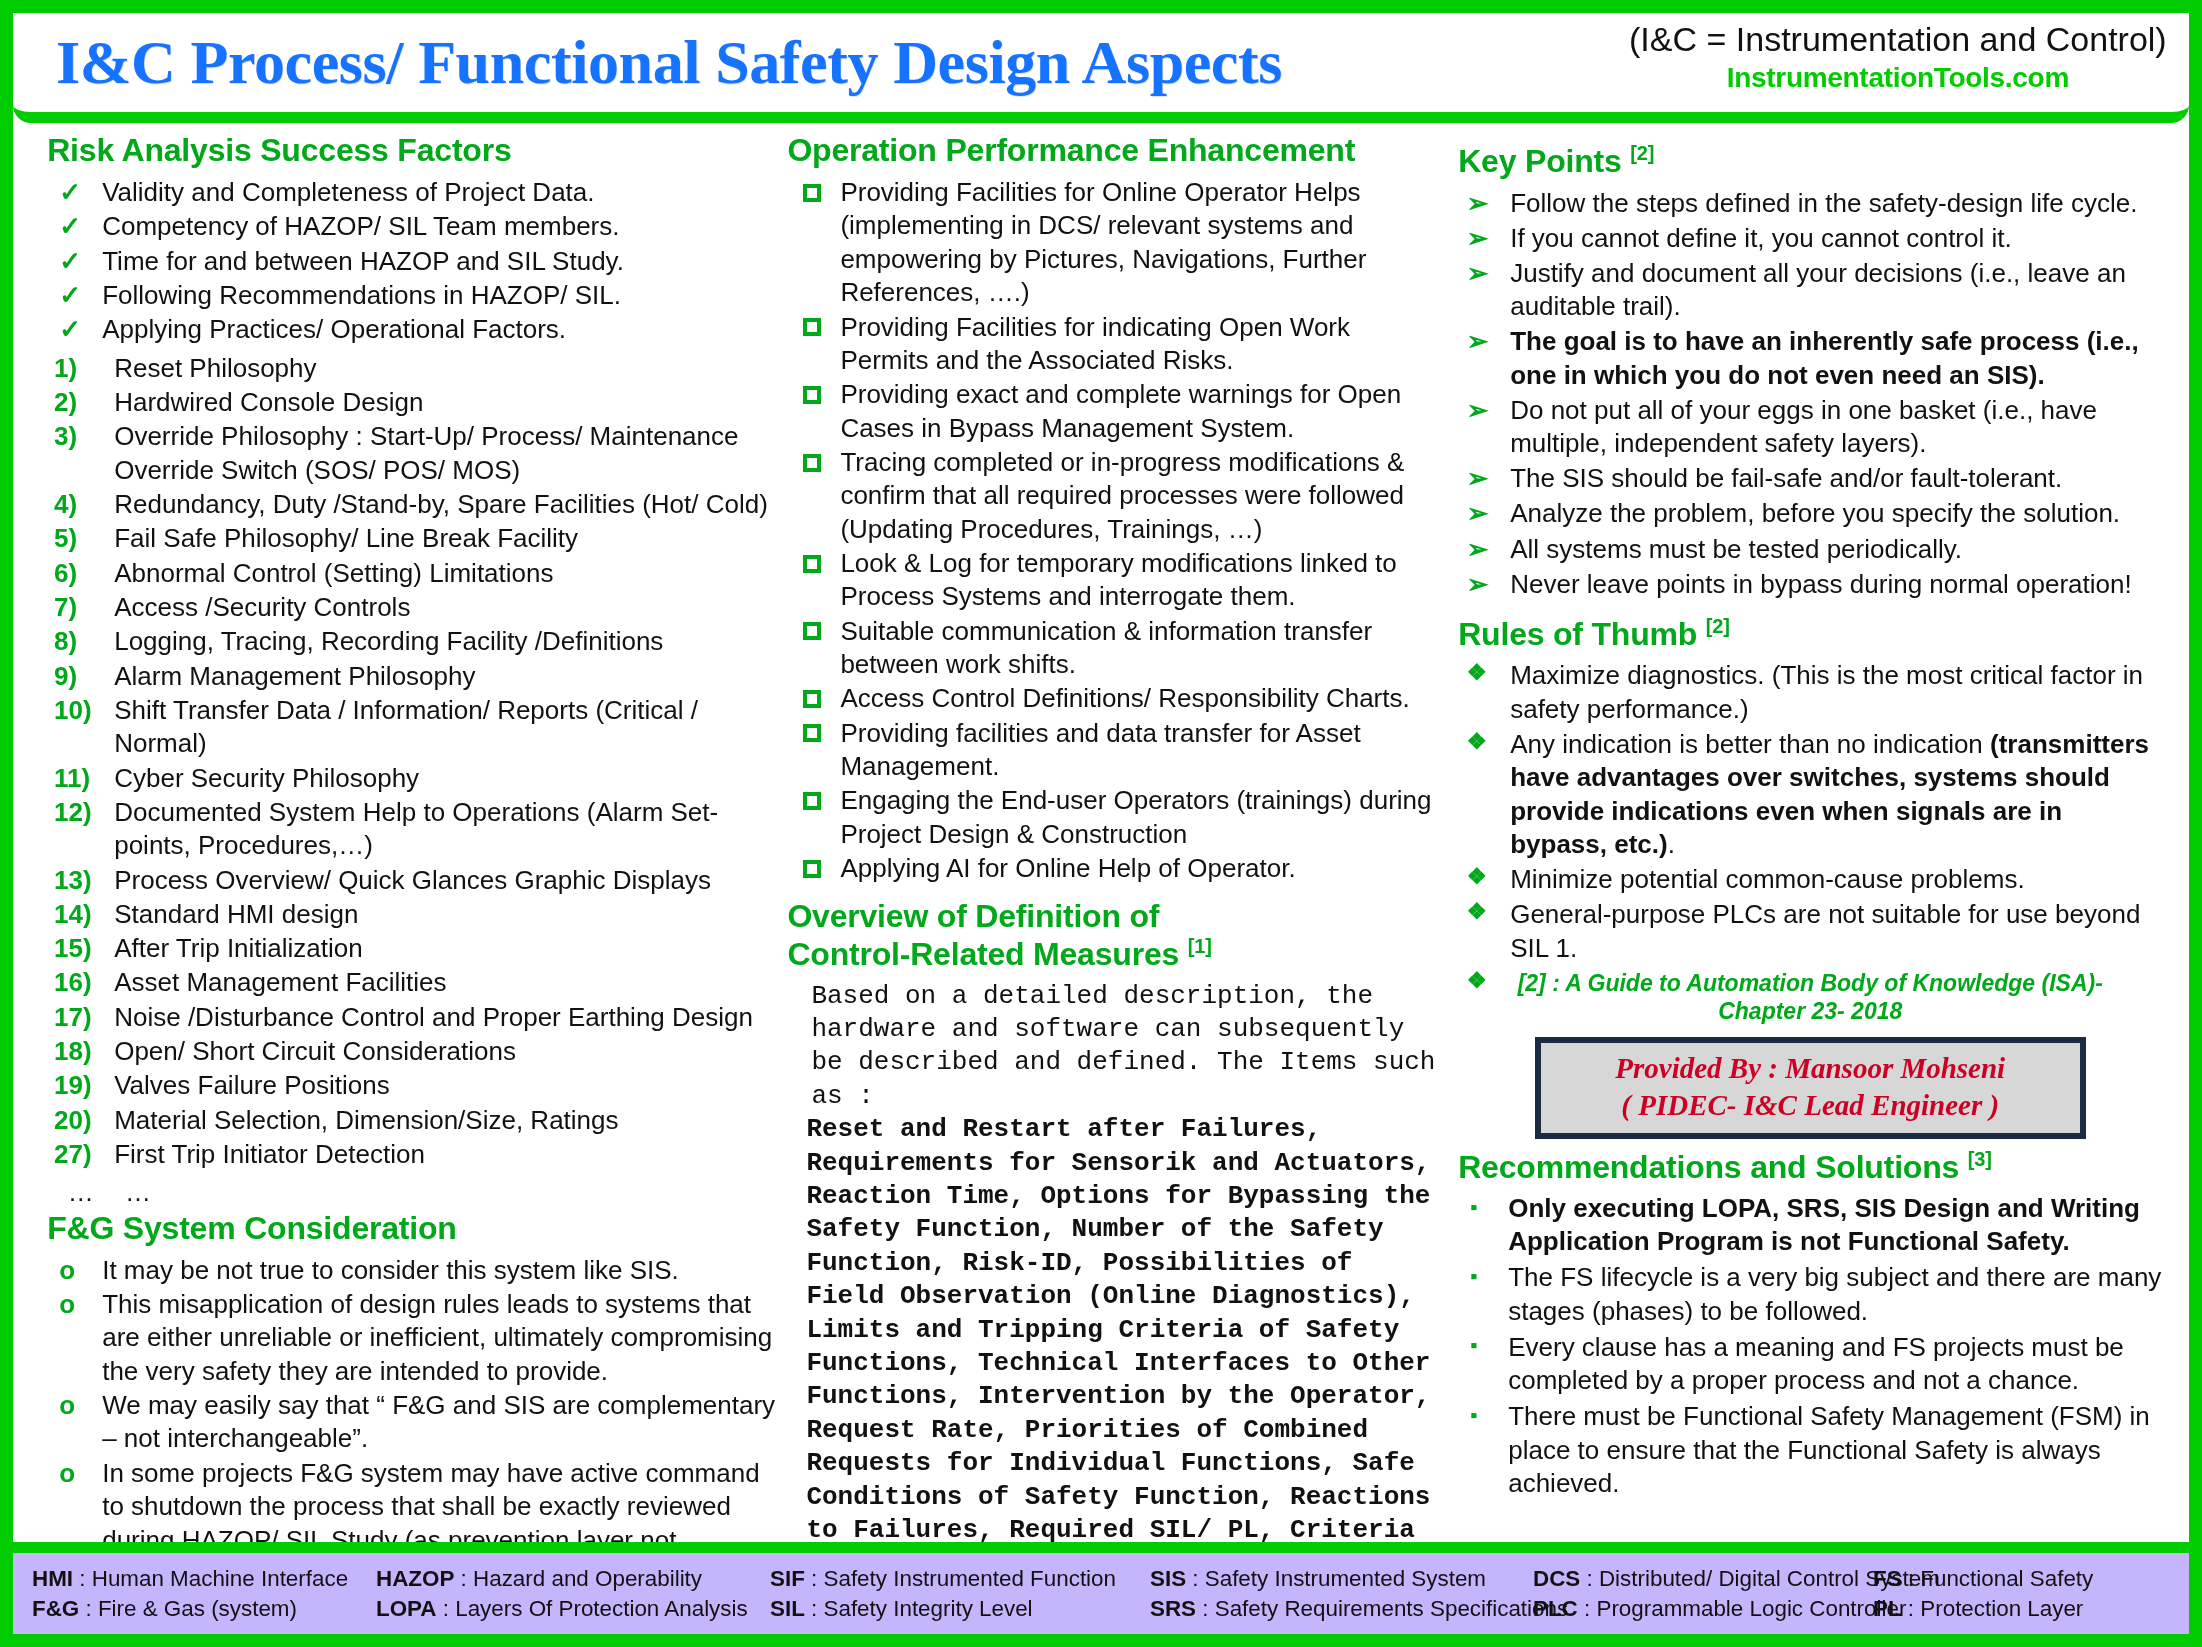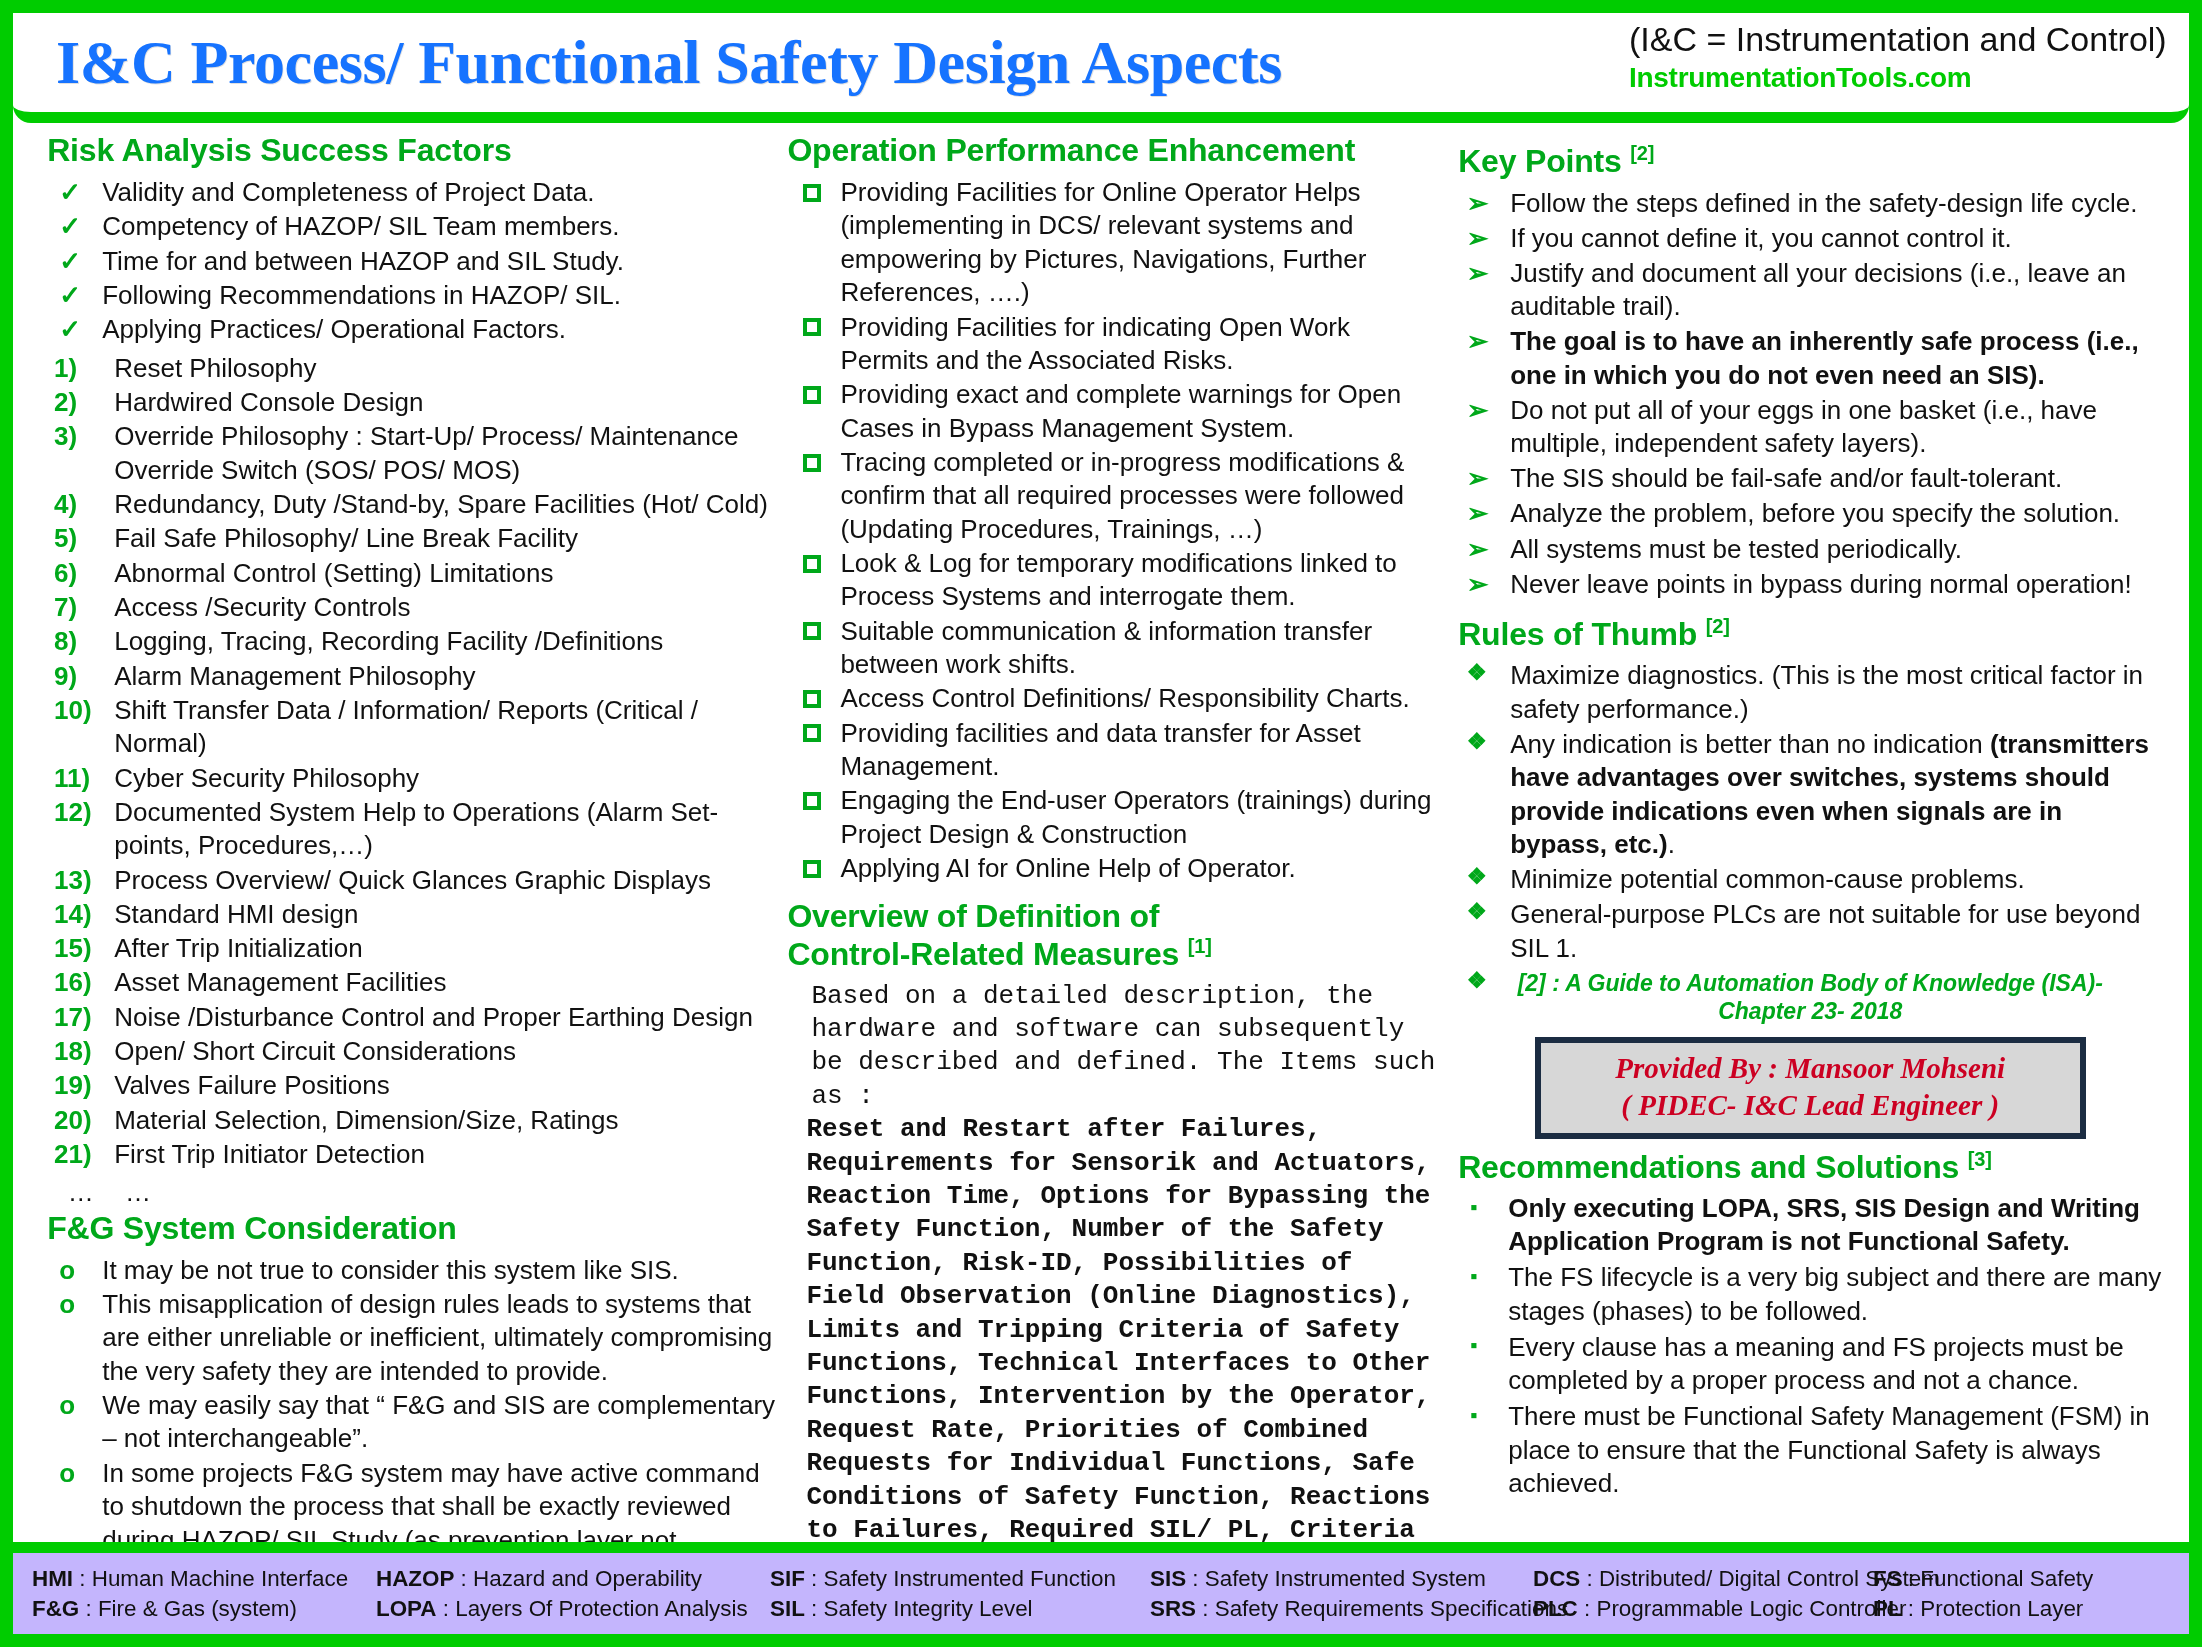--- a/index.html
+++ b/index.html
@@ -38,21 +38,21 @@
     font-size:62px;
     color:#1673ff;
     letter-spacing:-0.4px;
     white-space:nowrap;
     line-height:1;
     padding-left:31px;
     text-shadow:0.9px 0.9px 0 rgba(0,0,0,.12);
   }
   .header-right{
     flex:0 0 auto;
-    text-align:left;
+    text-align:center;
     padding-top:5.2px;
     padding-right:10.3px;
   }
   .subtitle{
     font-size:34px;
     color:#111;
     white-space:nowrap;
     font-family:"Liberation Sans", sans-serif;
     line-height:1.05;
   }
@@ -245,21 +245,21 @@
           <li><span class="bul ">11)</span><span>Cyber Security Philosophy</span></li>
           <li><span class="bul ">12)</span><span>Documented System Help to Operations (Alarm Set-points, Procedures,…)</span></li>
           <li><span class="bul ">13)</span><span>Process Overview/ Quick Glances Graphic Displays</span></li>
           <li><span class="bul ">14)</span><span>Standard HMI design</span></li>
           <li><span class="bul ">15)</span><span>After Trip Initialization</span></li>
           <li><span class="bul ">16)</span><span>Asset Management Facilities</span></li>
           <li><span class="bul ">17)</span><span>Noise /Disturbance Control and Proper Earthing Design</span></li>
           <li><span class="bul ">18)</span><span>Open/ Short Circuit Considerations</span></li>
           <li><span class="bul ">19)</span><span>Valves Failure Positions</span></li>
           <li><span class="bul ">20)</span><span>Material Selection, Dimension/Size, Ratings</span></li>
-          <li><span class="bul ">21)</span><span>First Trip Initiator Detection</span></li>
+          <li><span class="bul ">27)</span><span>First Trip Initiator Detection</span></li>
         </ul>
       <div class="dots">…   …</div>
 
       <h2 class="sec">F&amp;G System Consideration</h2>
       <ul class="list" id="fg-list">
           <li><span class="bul bul-o">o</span><span>It may be not true to consider this system like SIS.</span></li>
           <li><span class="bul bul-o">o</span><span>This misapplication of design rules leads to systems that are either unreliable or inefficient, ultimately compromising the very safety they are intended to provide.</span></li>
           <li><span class="bul bul-o">o</span><span>We may easily say that “ F&amp;G and SIS are complementary – not interchangeable”.</span></li>
           <li><span class="bul bul-o">o</span><span>In some projects F&amp;G system may have active command to shutdown the process that shall be exactly reviewed during HAZOP/ SIL Study (as prevention layer not mitigation).</span></li>
         </ul>

